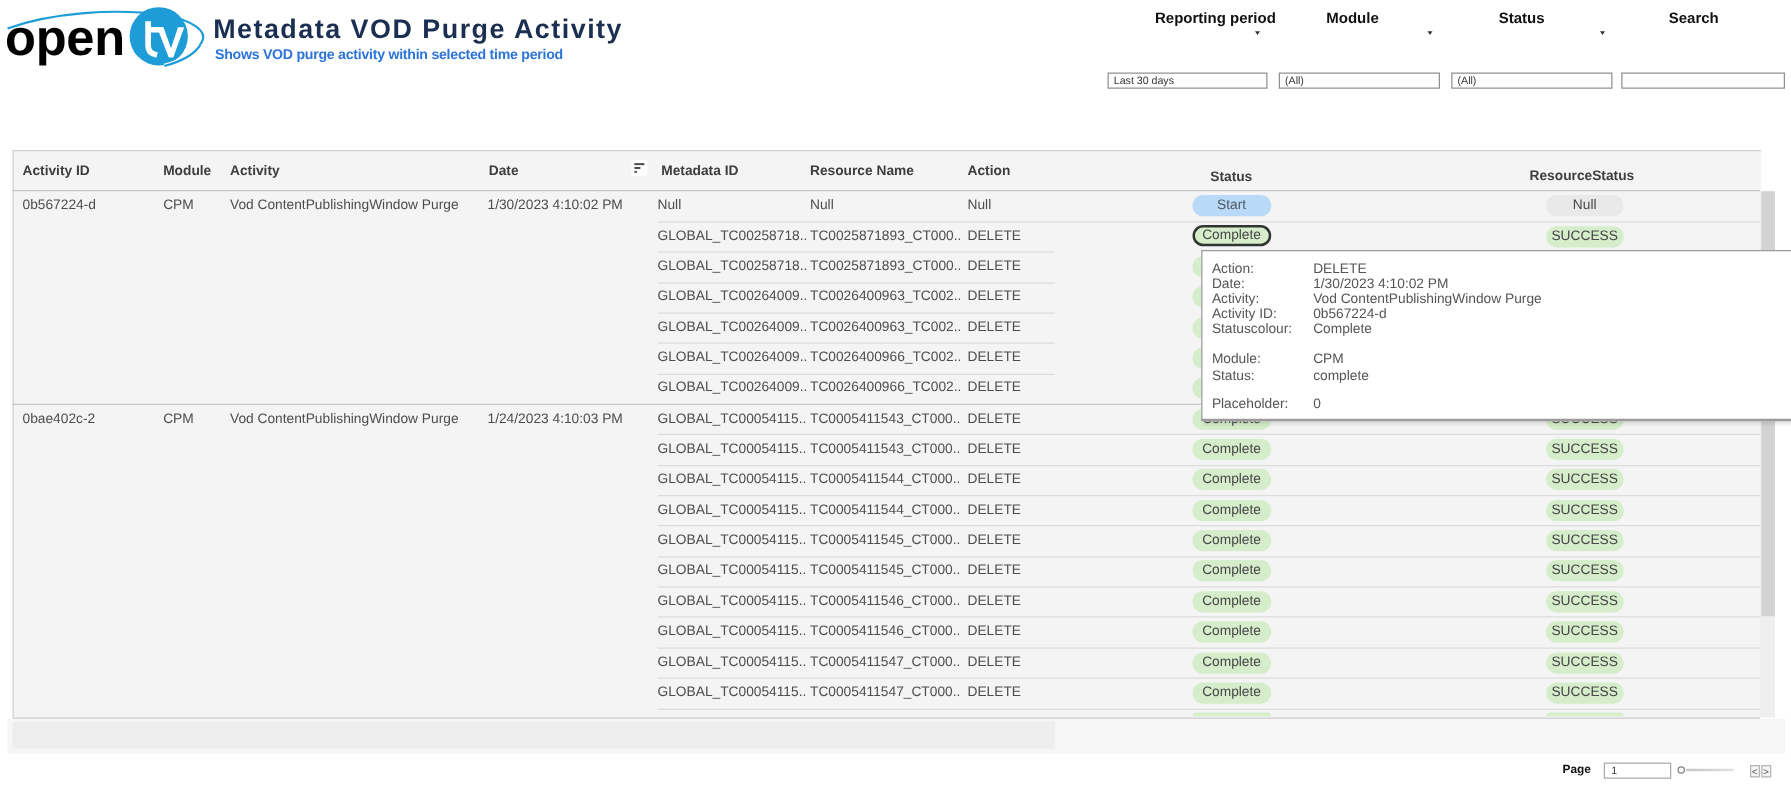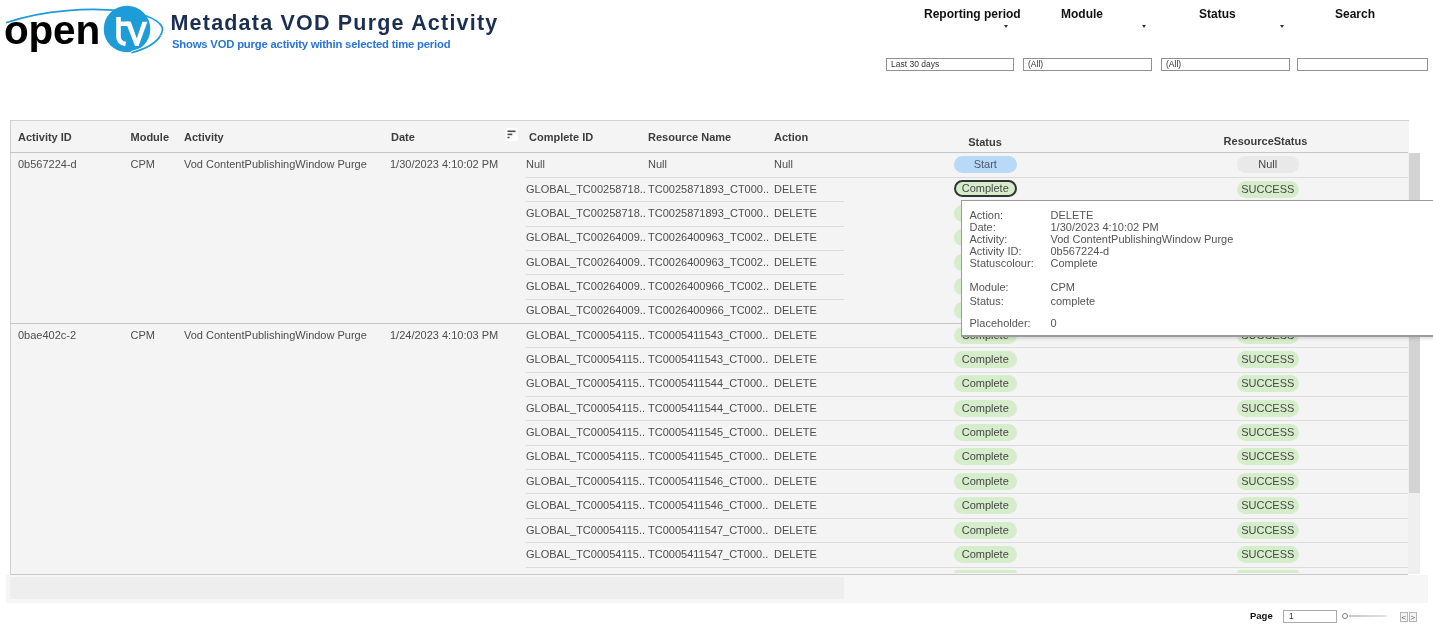--- a/index.html
+++ b/index.html
@@ -70,21 +70,21 @@
 <div class="flabel" style="left:1163px;">Status</div>
 <div class="fbox" style="left:1161px;width:129px;">(All)</div>
 <div class="farrow" style="left:1280px;"></div>
 <div class="flabel" style="left:1299px;">Search</div>
 <div class="fbox" style="left:1297px;width:131px;"></div>
 <div id="tbl"></div>
 <div class="hdr" style="left:18px;">Activity ID</div>
 <div class="hdr" style="left:130.5px;">Module</div>
 <div class="hdr" style="left:184px;">Activity</div>
 <div class="hdr" style="left:391px;">Date</div>
-<div class="hdr" style="left:529px;">Complete ID</div>
+<div class="hdr" style="left:529px;">Metadata ID</div>
 <div class="hdr" style="left:648px;">Resource Name</div>
 <div class="hdr" style="left:774px;">Action</div>
 <div class="hdr" style="left:954px;width:62px;text-align:center;top:135.5px;">Status</div>
 <div class="hdr" style="left:1203px;width:125px;text-align:center;top:135px;">ResourceStatus</div>
 <svg class="abs" style="left:505px;top:128px" width="13" height="13" viewBox="0 0 13 13">
 <rect x="0" y="0" width="13" height="13" rx="2" fill="#fff"></rect>
 <rect x="2.5" y="2.5" width="8" height="1.6" fill="#4a4a4a"></rect>
 <rect x="2.5" y="5.6" width="4.8" height="1.6" fill="#4a4a4a"></rect>
 <rect x="2.5" y="8.7" width="2" height="1.6" fill="#4a4a4a"></rect>
 </svg>

